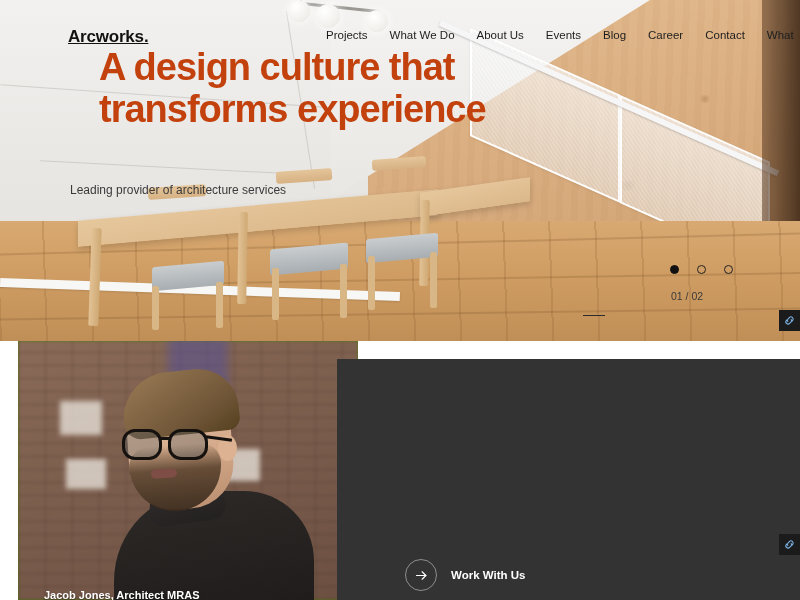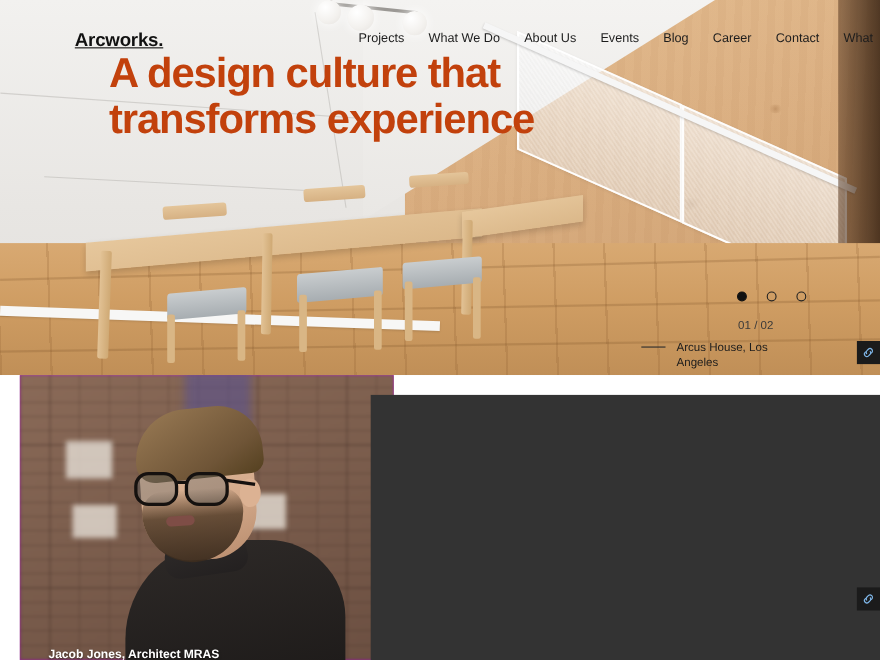--- a/index.html
+++ b/index.html
@@ -162,21 +162,21 @@
   .badge {
     position:absolute; right:0; width:21px; height:21px;
     background:#1b1b1b; display:flex; align-items:center; justify-content:center;
     z-index:40; cursor:pointer;
   }
   .badge svg { display:block; }
 
   
   .portrait-card {
     position:absolute; left:18px; top:341px; width:340px; height:259px;
-    overflow:hidden; background:#a21caf; z-index:5;
+    overflow:hidden; background:#4d7c0f; z-index:5;
   }
   .brick {
     position:absolute; inset:0;
     background:
       repeating-linear-gradient(0deg, rgba(60,40,32,.32) 0 1px, rgba(0,0,0,0) 1px 13px),
       repeating-linear-gradient(90deg, rgba(60,40,32,.28) 0 1px, rgba(0,0,0,0) 1px 27px),
       linear-gradient(160deg,#8a6a58 0%, #7d5f4e 40%, #6b4f41 100%);
     filter:blur(1.6px);
   }
   .brick-window {
@@ -337,32 +337,32 @@
       <span class="nav-item">About Us</span>
       <span class="nav-item">Events</span>
       <span class="nav-item">Blog</span>
       <span class="nav-item">Career</span>
       <span class="nav-item">Contact</span>
       <span class="nav-item">What</span>
     </nav>
   </div>
 
   <h1 class="hero-title">A design culture that transforms experience</h1>
+  <p class="hero-sub">Leading provider of architecture services</p>
 
 
   <div class="dots">
     <span class="dot active"></span>
     <span class="dot"></span>
     <span class="dot"></span>
   </div>
   <div class="counter">01 / 02</div>
 
   <div class="caption">
     <span class="caption-dash"></span>
-    <span class="caption-text">Arcus House, Los Angeles</span>
   </div>
 </section>
 
 <div class="badge" style="top:310px;">
   <svg width="13" height="13" viewBox="0 0 24 24" fill="none" stroke="#7fb6e8" stroke-width="2">
     <path d="M9.5 14.5a4 4 0 0 1 0-5.7l2.3-2.3a4 4 0 1 1 5.7 5.7l-1.2 1.2"></path>
     <path d="M14.5 9.5a4 4 0 0 1 0 5.7l-2.3 2.3a4 4 0 1 1-5.7-5.7l1.2-1.2"></path>
   </svg>
 </div>
 <div class="badge" style="top:534px;">
@@ -390,13 +390,22 @@
     <div class="glasses-r"></div>
     <div class="glasses-bridge"></div>
     <div class="glasses-arm"></div>
     <div class="mouth"></div>
   </div>
 
   <div class="portrait-caption">Jacob Jones, Architect MRAS</div>
 </div>
 
 <section class="dark-panel">
+  <div class="dp-cta">
+    <span class="arrow-circle">
+      <svg width="15" height="15" viewBox="0 0 24 24" fill="none" stroke="#ffffff" stroke-width="1.8" stroke-linecap="round" stroke-linejoin="round">
+        <line x1="4" y1="12" x2="19" y2="12"></line>
+        <polyline points="13,6 19,12 13,18"></polyline>
+      </svg>
+    </span>
+    <span class="dp-cta-label">Work With Us</span>
+  </div>
 </section>
 
 </body></html>

